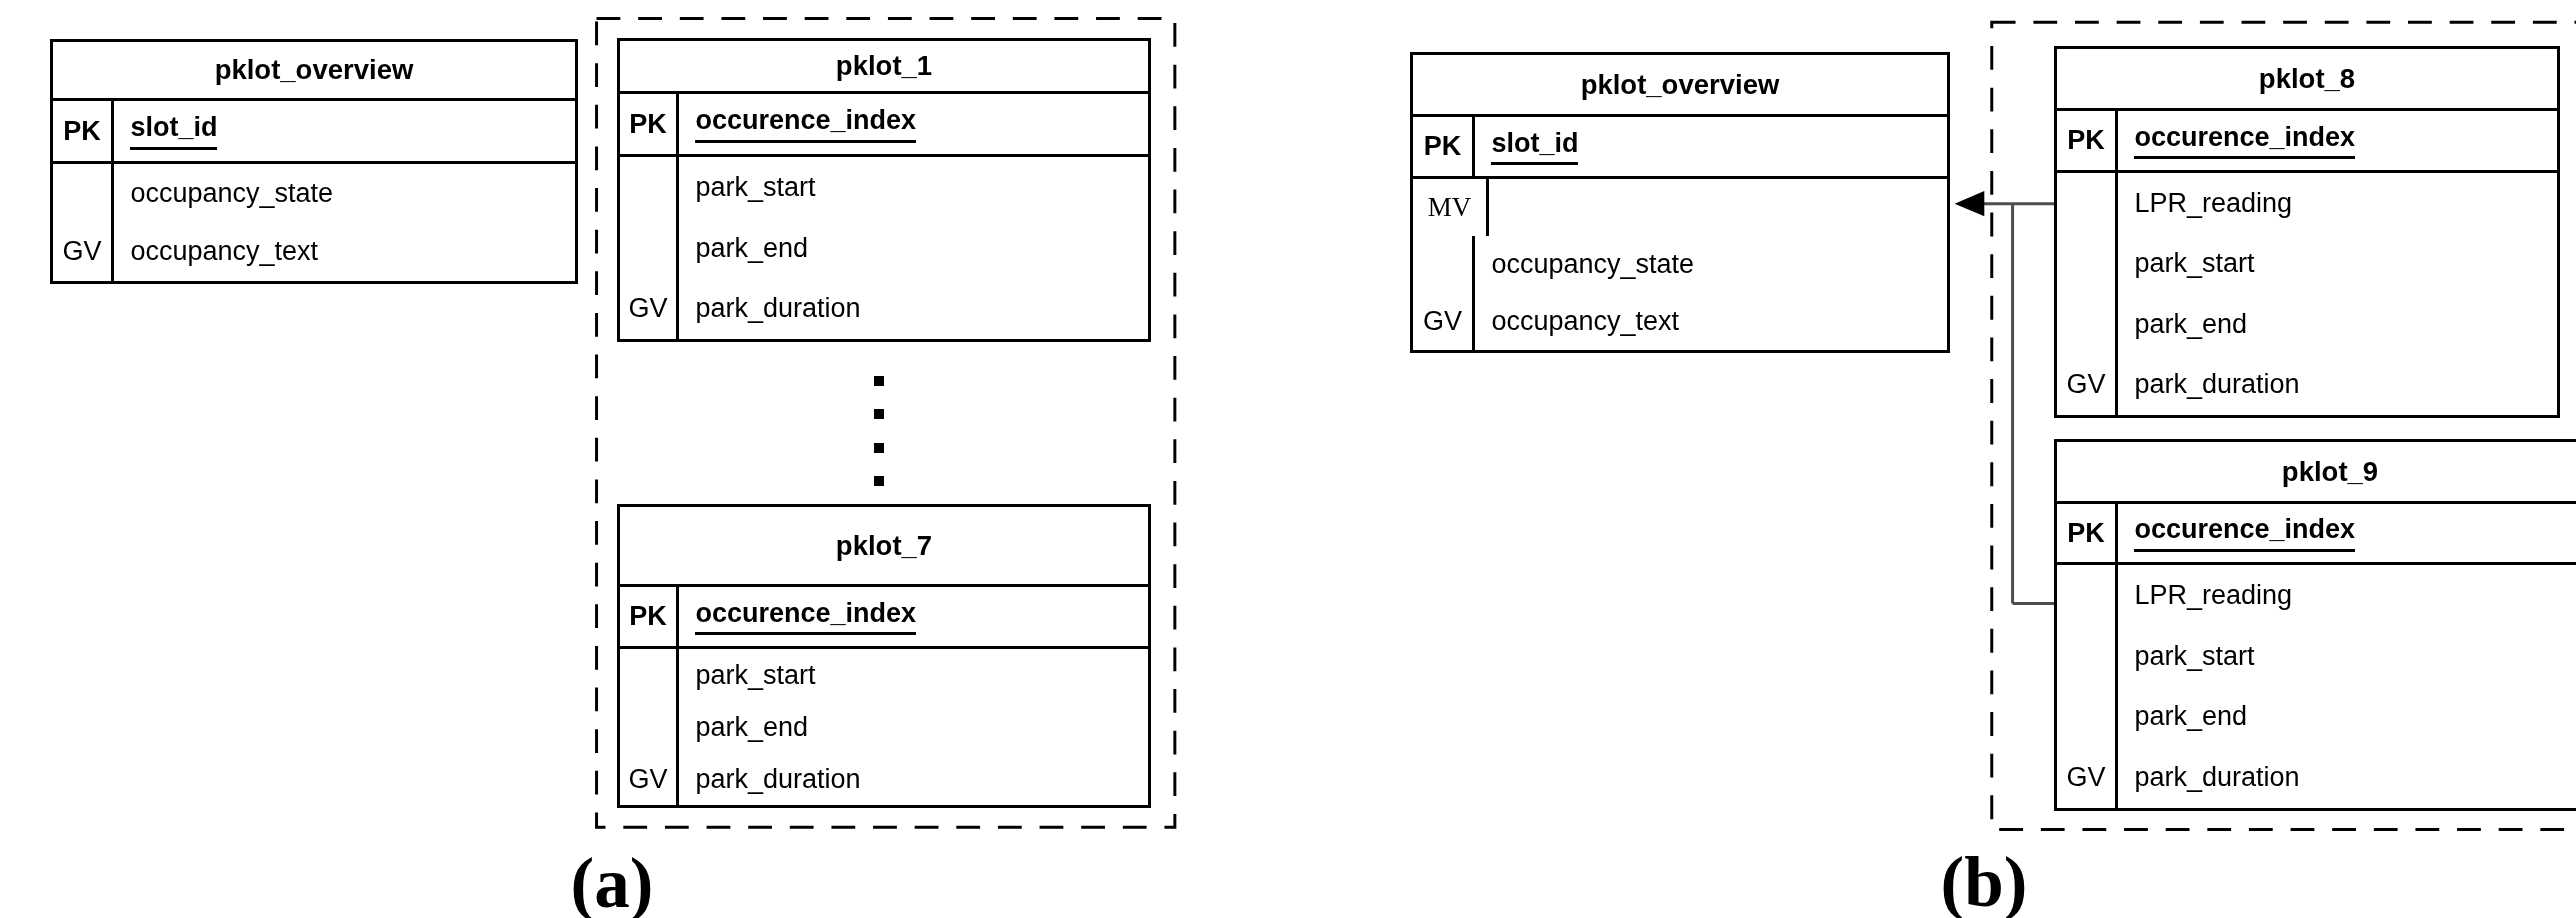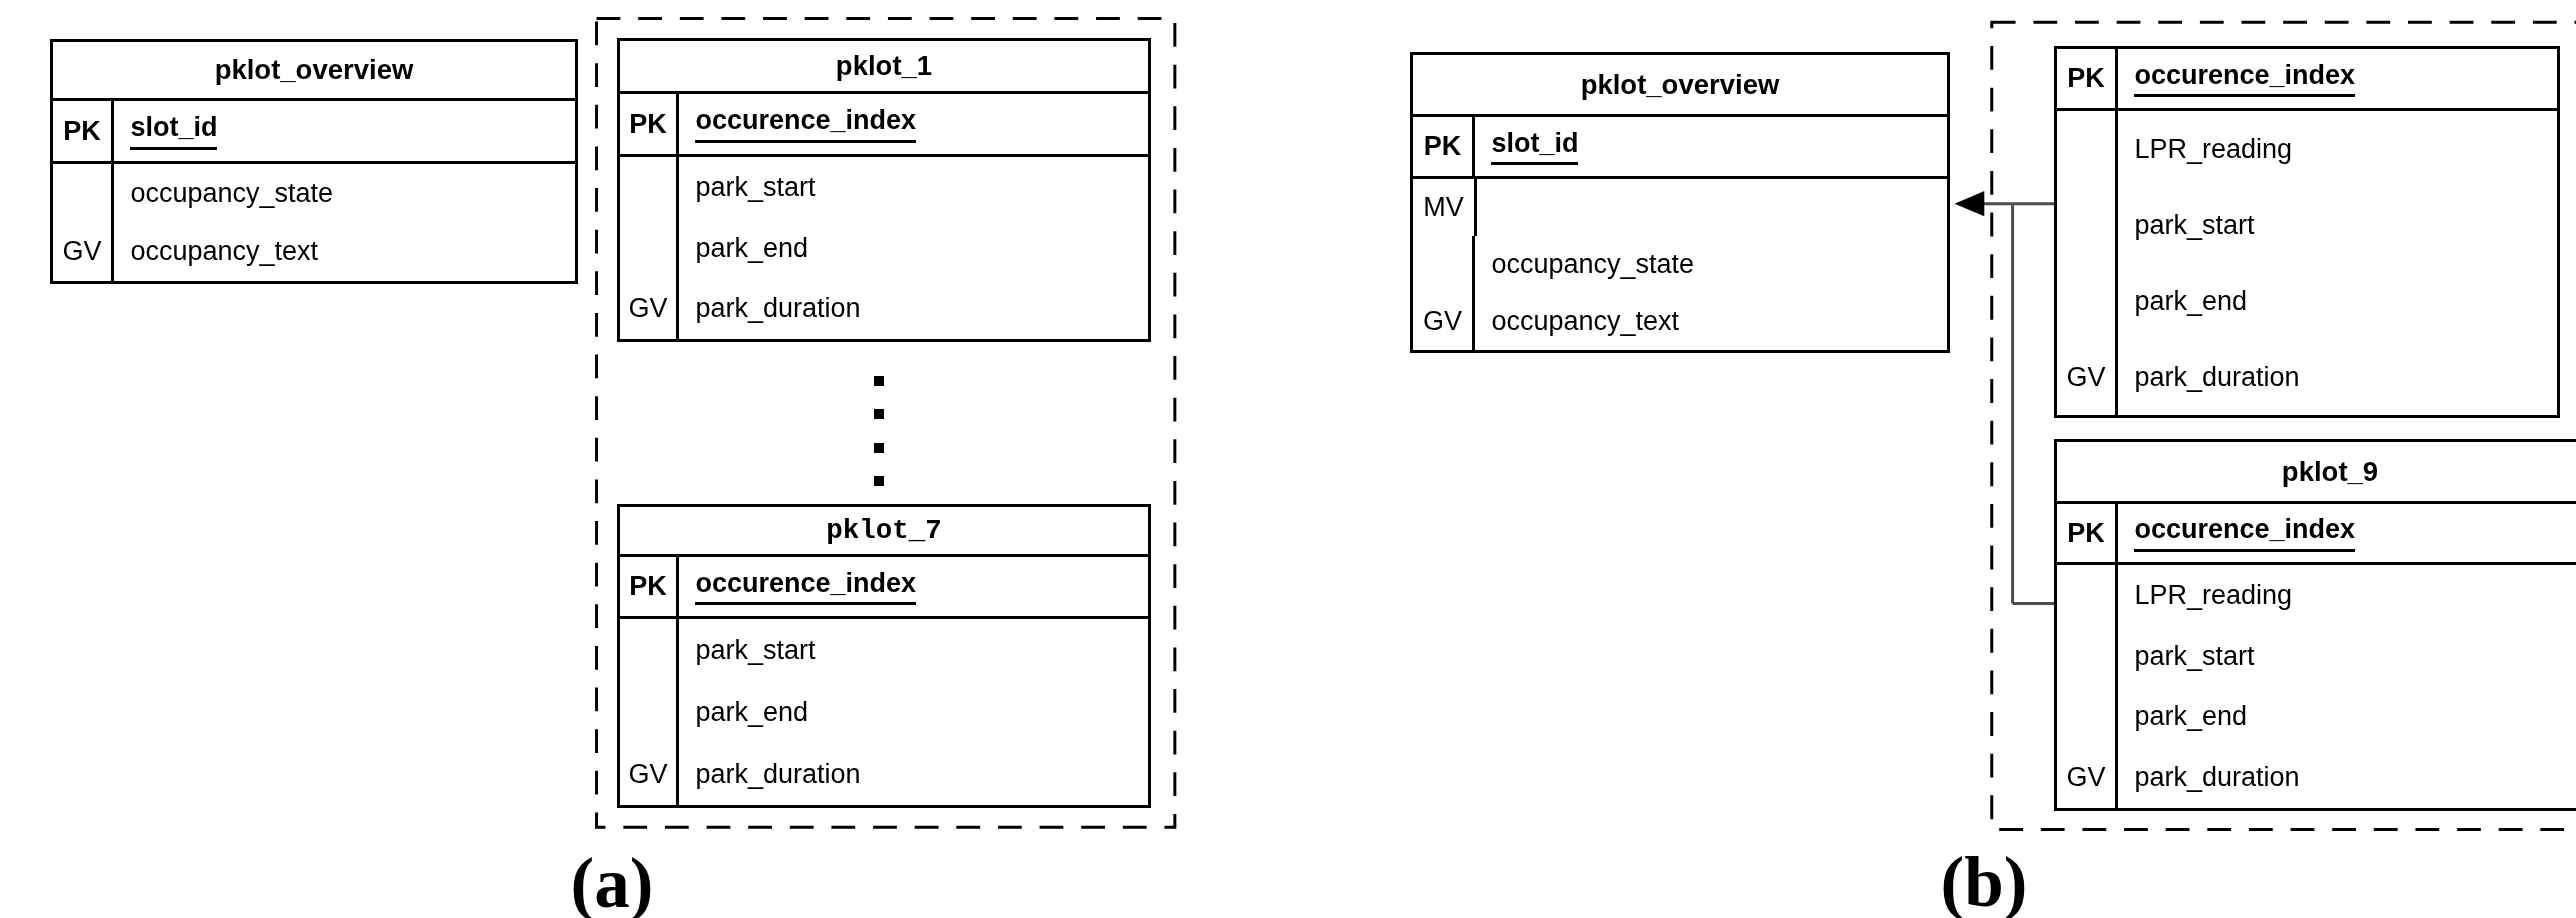--- a/index.html
+++ b/index.html
@@ -89,21 +89,21 @@
             <div class="er-key" style="width: 59px;"></div>
             <div class="er-val">park_end</div>
           </div>
           <div class="er-row">
             <div class="er-key" style="width: 59px;">GV</div>
             <div class="er-val">park_duration</div>
           </div>
         </div>
       </div>
       <div class="ertable" style="left: 593px; top: 504px; width: 534px; height: 304px;">
-        <div class="er-header" style="height: 50px; font-family: Liberation Mono, monospace;">pklot_7</div>
+        <div class="er-header" style="height: 80px;">pklot_7</div>
         <div class="er-row er-pkrow" style="height: 62px;">
           <div class="er-key" style="width: 59px;">PK</div>
           <div class="er-val">
             <span class="u">occurence_index</span>
           </div>
         </div>
         <div class="er-body">
           <div class="er-row">
             <div class="er-key" style="width: 59px;"></div>
             <div class="er-val">park_start</div>
@@ -121,33 +121,34 @@
       <div class="ertable" style="left: 1386px; top: 52px; width: 540px; height: 301px;">
         <div class="er-header" style="height: 62px;">pklot_overview</div>
         <div class="er-row er-pkrow" style="height: 62px;">
           <div class="er-key" style="width: 62px;">PK</div>
           <div class="er-val">
             <span class="u">slot_id</span>
           </div>
         </div>
         <div class="er-body">
           <div class="er-row">
-            <div class="er-key" style="width: 64px;">MV</div>
+            <div class="er-key" style="width: 76px; font-family: Liberation Serif, serif;">MV</div>
           </div>
           <div class="er-row">
             <div class="er-key" style="width: 62px;"></div>
             <div class="er-val">occupancy_state</div>
           </div>
           <div class="er-row">
             <div class="er-key" style="width: 62px;">GV</div>
             <div class="er-val">occupancy_text</div>
           </div>
         </div>
       </div>
       <div class="ertable" style="left: 2030px; top: 46px; width: 506px; height: 372px;">
+        <div class="er-header" style="height: 62px;">pklot_8</div>
         <div class="er-row er-pkrow" style="height: 62px;">
           <div class="er-key" style="width: 61px;">PK</div>
           <div class="er-val">
             <span class="u">occurence_index</span>
           </div>
         </div>
         <div class="er-body">
           <div class="er-row">
             <div class="er-key" style="width: 61px;"></div>
             <div class="er-val">LPR_reading</div>

